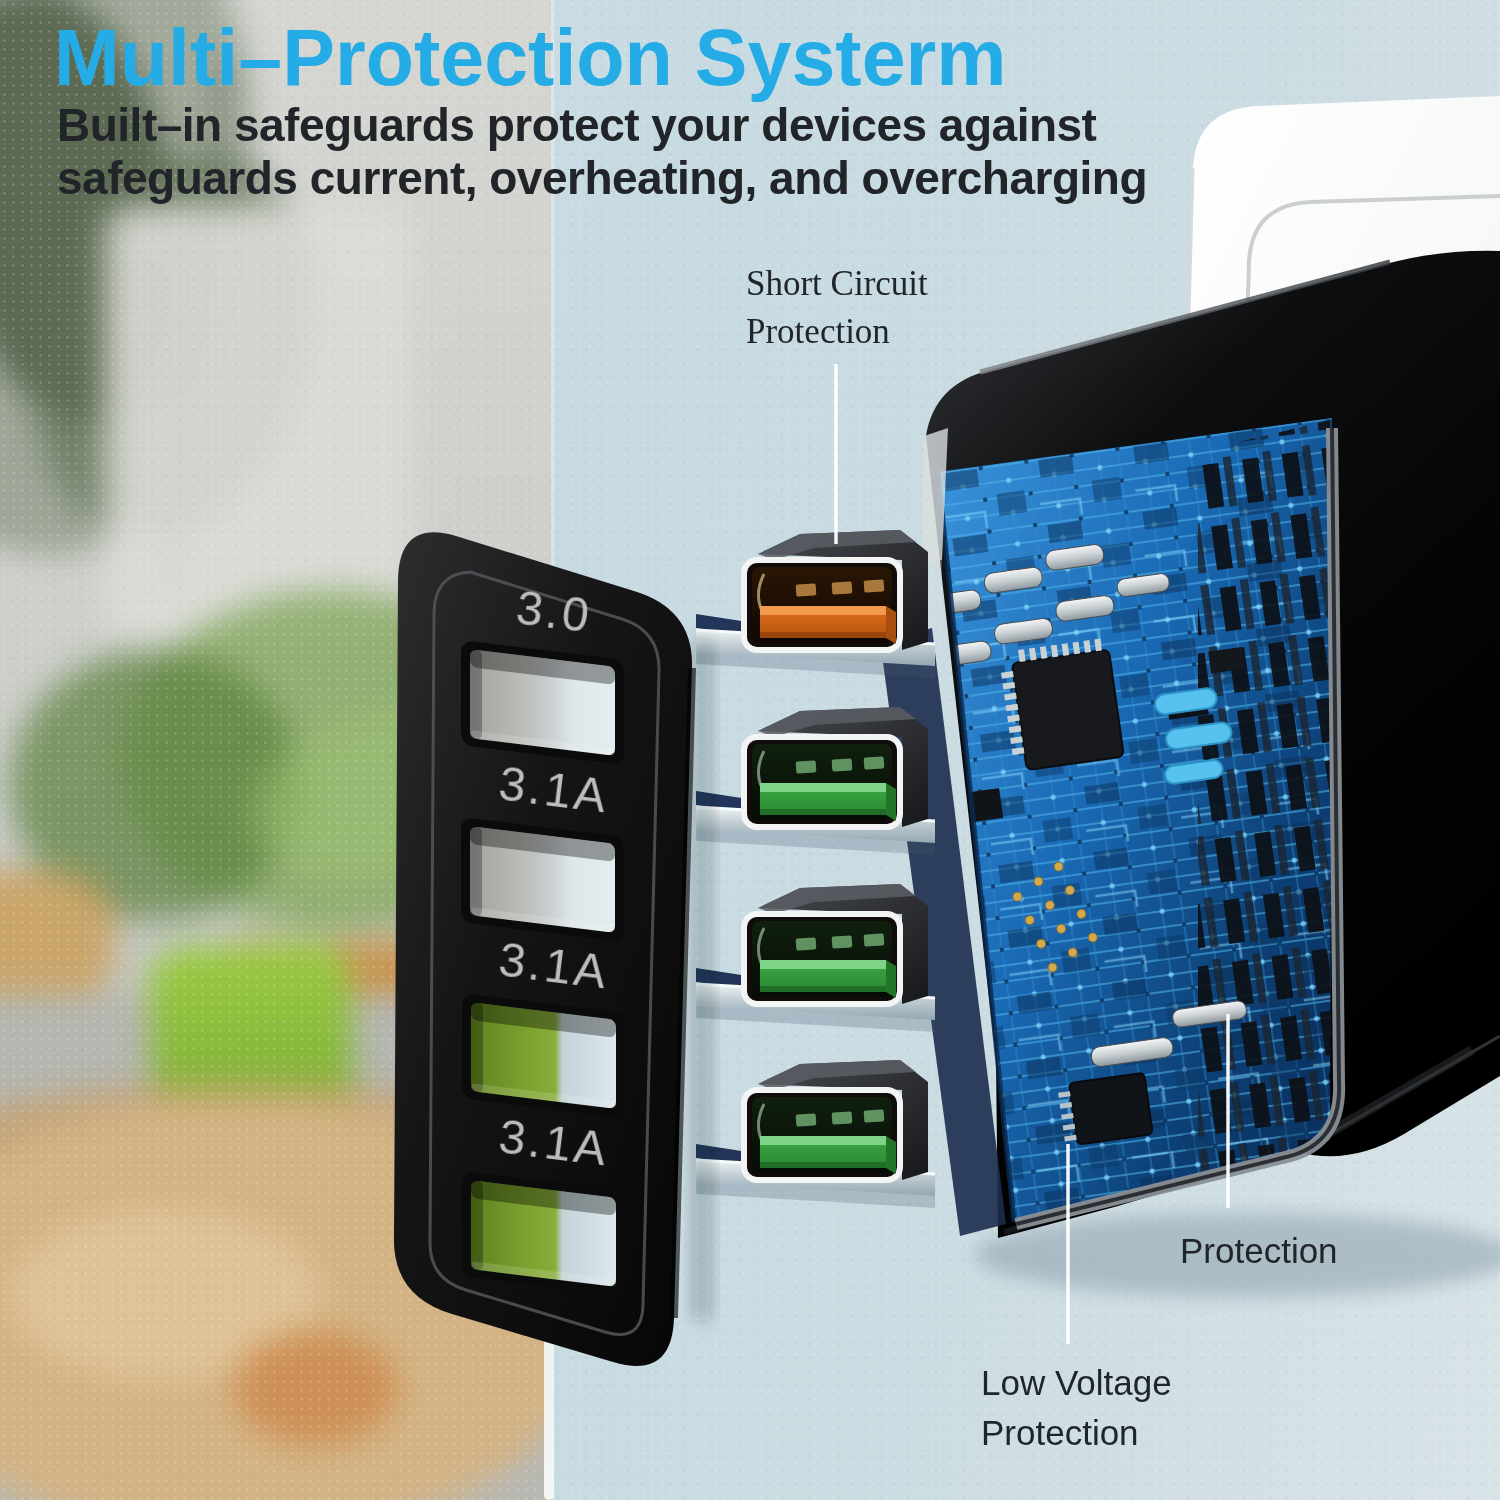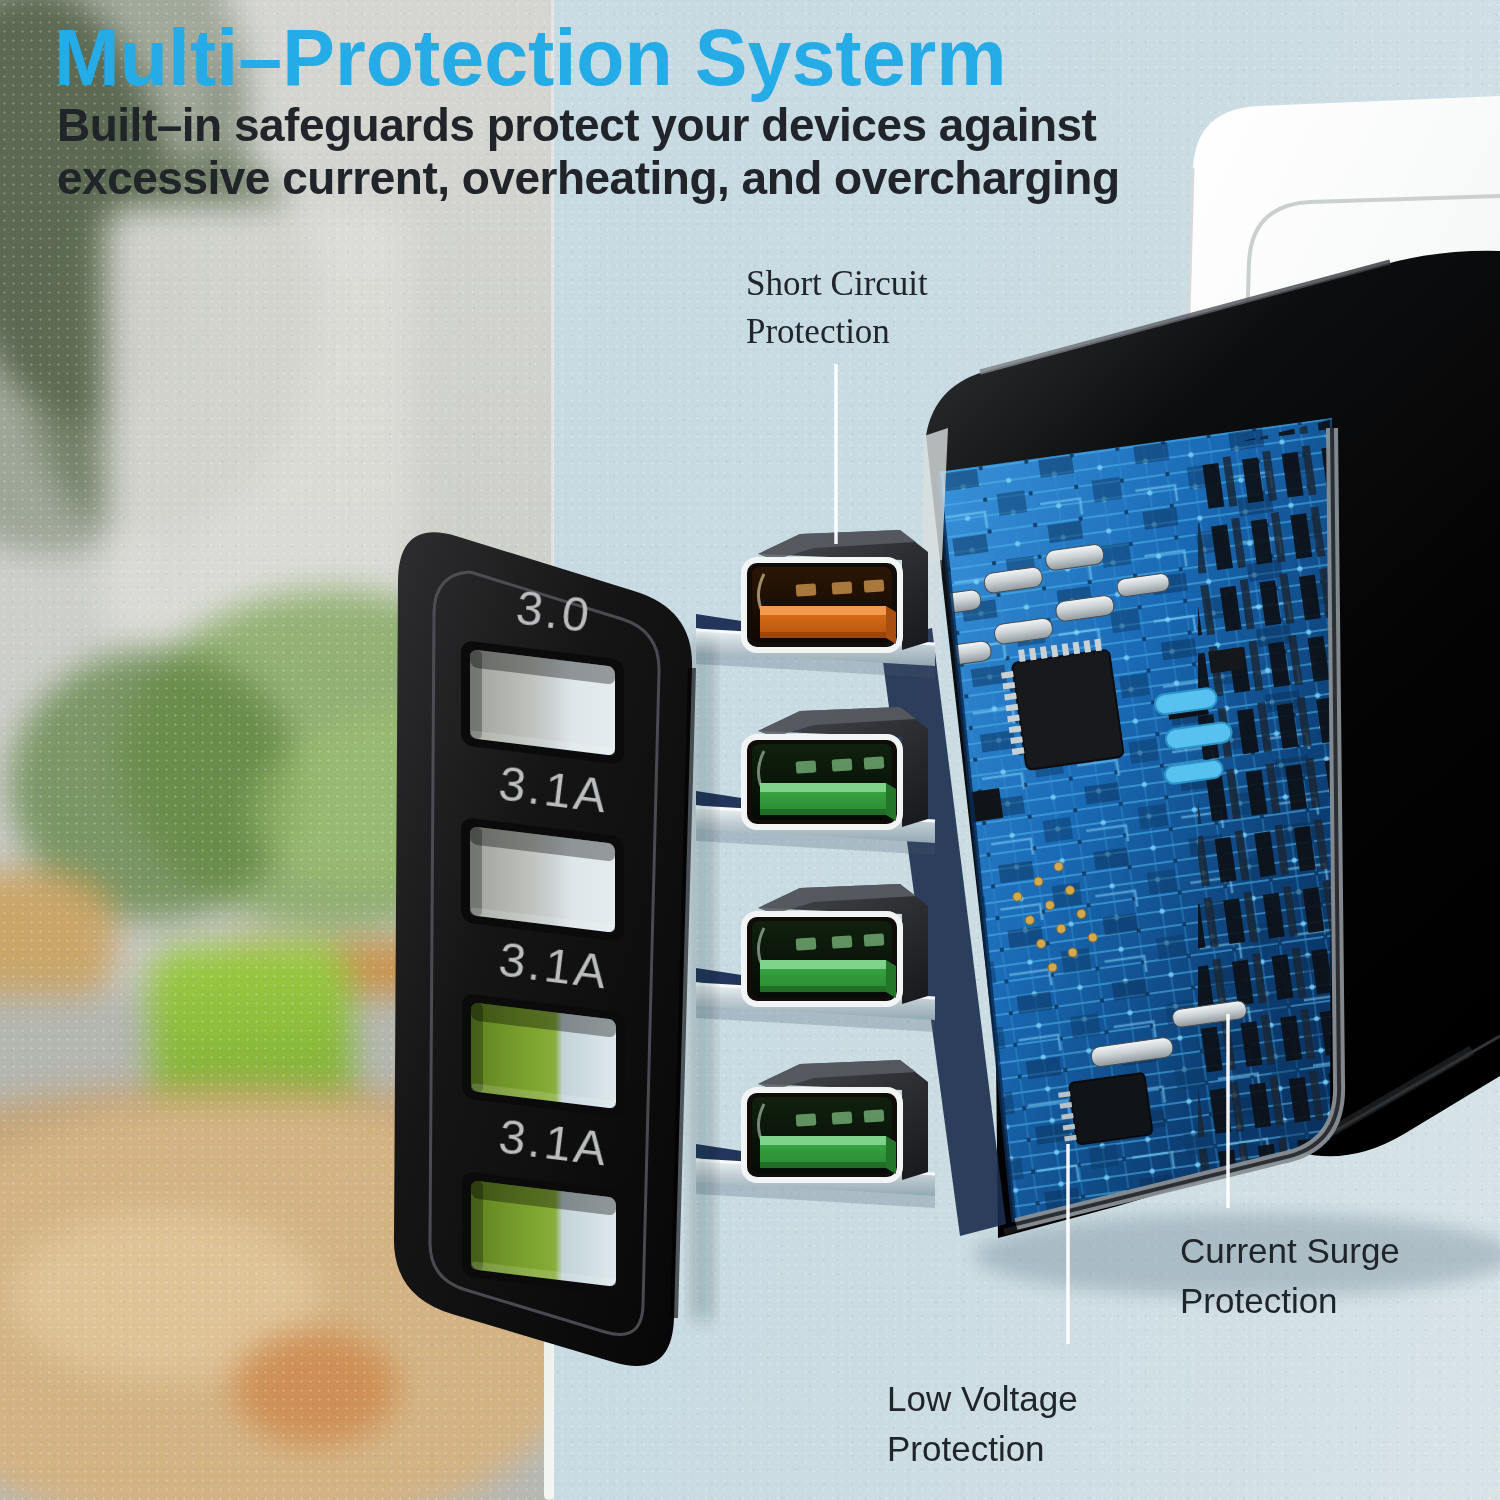--- a/index.html
+++ b/index.html
@@ -37,21 +37,21 @@
   .wall-seam{position:absolute;left:551px;top:0;width:3px;height:1500px;background:rgba(255,255,255,.35);}
   .wall-edge{position:absolute;left:544px;top:940px;width:10px;height:560px;border-radius:5px;
              background:linear-gradient(180deg,#dfe6e3,#f6f9f6);opacity:.95;}
   svg.scene{position:absolute;left:0;top:0;}
   
   .title{position:absolute;left:54px;top:12px;font-size:79px;font-weight:700;color:var(--accent-cyan,#25ace6);white-space:nowrap;}
   .subtitle{position:absolute;left:57px;top:99px;font-size:46px;line-height:53px;color:#212428;letter-spacing:-.5px;white-space:nowrap;font-weight:bold;}
   .callout{position:absolute;font-size:35px;line-height:50px;color:#20252a;white-space:nowrap;}
   .co-short{left:746px;top:260px;line-height:48px;font-family:Liberation Serif, serif;}
   .co-surge{left:1180px;top:1226px;}
-  .co-low{left:887px;top:1358px;margin-top:16px;}
+  .co-low{left:981px;top:1358px;}
 </style>
 </head>
 <body>
 
 <div class="stage">
 
   <div class="room">
     <div class="blobs">
       <div class="blob b-wall"></div>
       <div class="blob b-shade"></div>
@@ -426,29 +426,28 @@
     <g stroke="#ffffff" stroke-width="3.5" opacity=".95">
       <line x1="836" y1="364" x2="836" y2="544"></line>
       <line x1="1228" y1="1014" x2="1228" y2="1208"></line>
       <line x1="1068" y1="1144" x2="1068" y2="1344"></line>
     </g>
   </svg>
 
   <div class="title">Multi–Protection Systerm</div>
   <div class="subtitle">
     <div>Built–in safeguards protect your devices against</div>
-    <div>excessive current, overheating, and overcharging</div>
+    <div>safeguards current, overheating, and overcharging</div>
   </div>
 
   <div class="callout co-short">
     <div>Short Circuit</div>
     <div>Protection</div>
   </div>
   <div class="callout co-surge">
-    <div>Current Surge</div>
     <div>Protection</div>
   </div>
   <div class="callout co-low">
     <div>Low Voltage</div>
     <div>Protection</div>
   </div>
 
 </div>
 
 </body></html>

